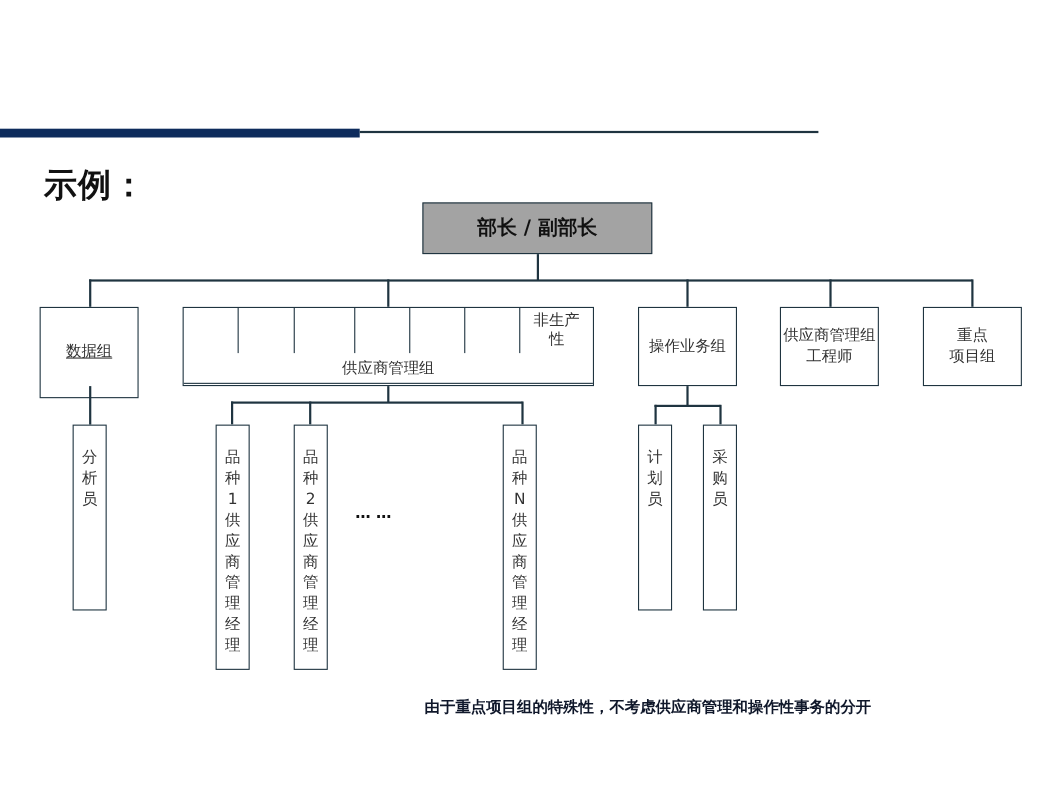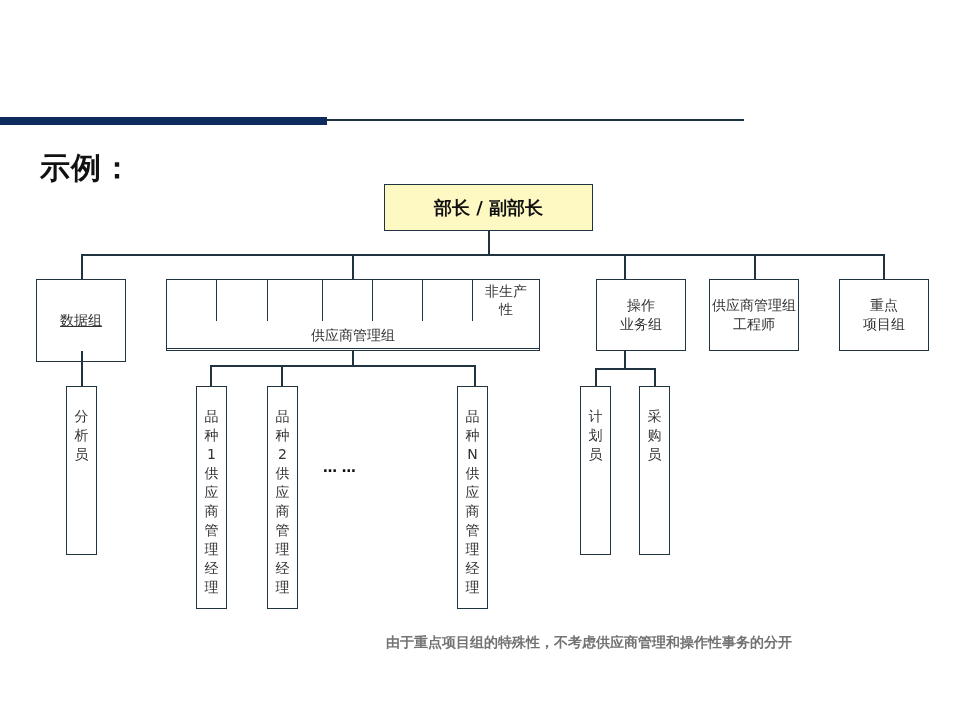--- a/index.html
+++ b/index.html
@@ -5,28 +5,28 @@
   html, body { margin:0; padding:0; }
   body { width:960px; height:720px; background:#ffffff; position:relative; overflow:hidden;
          font-family: "DejaVu Sans", "Liberation Sans", sans-serif; color:#222; }
   .abs { position:absolute; }
   .bar-thick { left:0; top:117px; width:327px; height:8px; background:#0d2b5c; }
   .bar-thin { left:327px; top:119px; width:417px; height:2px; background:#1f3440; }
   .title { left:40px; top:148px; font-size:30px; font-weight:bold; color:#111; letter-spacing:1px; }
   .box { position:absolute; border:1.5px solid #1f3440; background:#fff; box-sizing:border-box;
          display:flex; align-items:center; justify-content:center; text-align:center;
          font-size:14px; line-height:19px; color:#333; }
-  .root { background:#fef9c3; font-weight:bold; font-size:18px; color:#111; }
+  .root { background:#a3a3a3; font-weight:bold; font-size:18px; color:#111; }
   .ln { position:absolute; background:#1f3440; }
   .h { height:1.5px; }
   .v { width:1.5px; }
   .vert { flex-direction:column; justify-content:flex-start; padding-top:20px; writing-mode:horizontal-tb; }
   .vert span { display:block; line-height:19px; }
   .cell { position:absolute; border-right:1.5px solid #1f3440; box-sizing:border-box; height:100%; top:0; }
-  .note { left:386px; top:634px; font-size:14px; font-weight:bold; color:#737373; }
+  .note { left:386px; top:634px; font-size:14px; font-weight:bold; color:#0f172a; }
   .dots { left:323px; top:459px; font-size:14px; color:#111; font-weight:bold; }
 </style>
 </head>
 <body>
 
 <div class="abs bar-thick"></div>
 <div class="abs bar-thin"></div>
 <div class="abs title">示例：</div>
 
 <div class="box root" style="left:384px;top:184px;width:209px;height:47px;">
@@ -103,21 +103,21 @@
   <span>N</span>
   <span>供</span>
   <span>应</span>
   <span>商</span>
   <span>管</span>
   <span>理</span>
   <span>经</span>
   <span>理</span>
 </div>
 
-<div class="box" style="left:580px;top:279px;width:90px;height:72px;flex-direction:column;margin-left:16px;">
+<div class="box" style="left:580px;top:279px;width:90px;height:72px;flex-direction:row;">
   <span>操作</span>
   <span>业务组</span>
 </div>
 <div class="ln v" style="left:624px;top:351px;height:18px;"></div>
 <div class="ln h" style="left:595px;top:368px;width:60px;"></div>
 <div class="ln v" style="left:595px;top:368px;height:18px;"></div>
 <div class="ln v" style="left:654px;top:368px;height:18px;"></div>
 <div class="box vert" style="left:580px;top:386px;width:31px;height:169px;">
   <span>计</span>
   <span>划</span>

